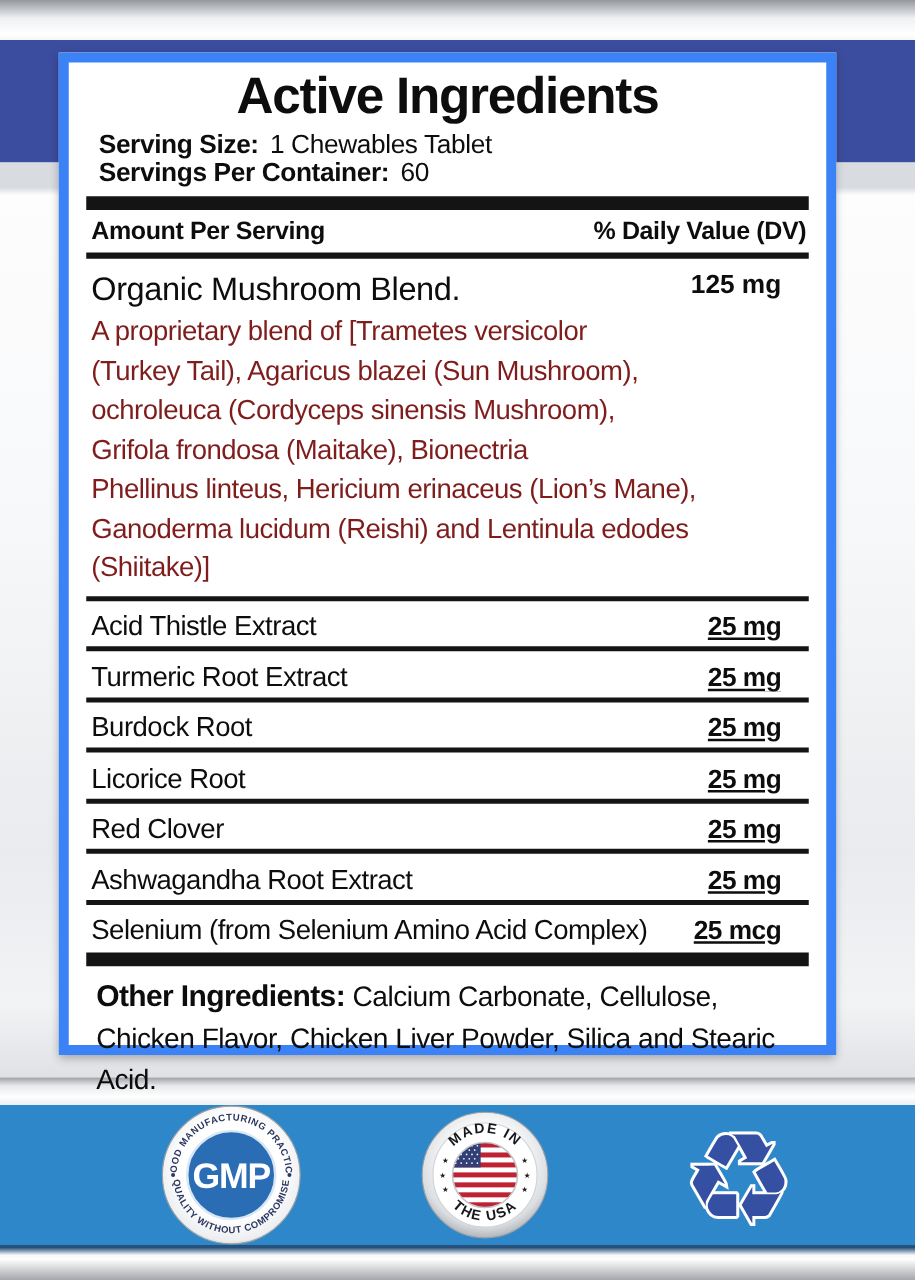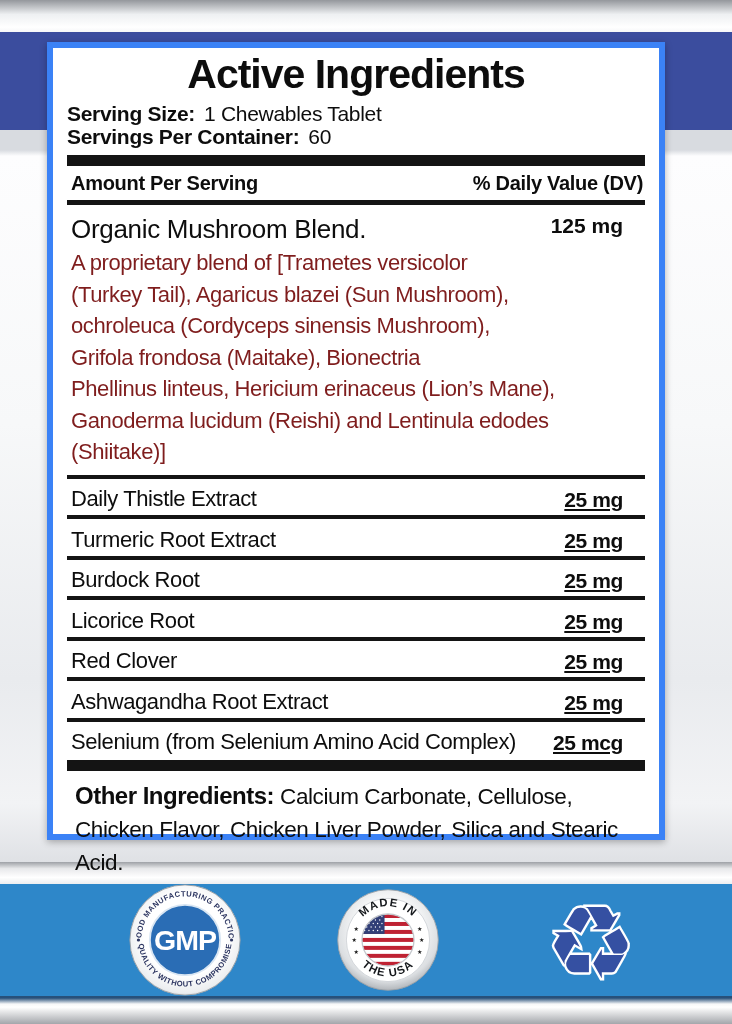--- a/index.html
+++ b/index.html
@@ -7,24 +7,24 @@
   .stage{position:relative;width:732px;height:1024px;overflow:hidden;background:#fff;}
   .band{position:absolute;left:0;width:732px;}
   .band-silver-top{top:0;height:32px;background:linear-gradient(180deg,#94979c 0%,#eef0f2 45%,#ffffff 85%,#f6f7f8 100%);}
   .band-blue-top{top:32px;height:98px;background:#3b4d9e;}
   .band-mid{top:130px;height:732px;background:linear-gradient(180deg,#d8dbe0 0px,#d8dbe0 20px,#fdfdfe 26px,#f7f8f9 40%,#e9ebee 75%,#f2f3f5 92%,#dfe1e5 100%);}
   .band-silver-pre{top:862px;height:22px;background:linear-gradient(180deg,#9ea1a6 0%,#e8e9eb 30%,#ffffff 70%,#eceef0 100%);}
   .band-blue-bottom{top:884px;height:112px;background:#2e87c9;}
   .band-silver-bottom{top:996px;height:28px;background:linear-gradient(180deg,#27507a 0px,#27507a 2px,#f6f7f8 8px,#ffffff 40%,#a3a6ab 100%);}
 
   .card{position:absolute;left:47px;top:42px;width:606px;height:786px;background:#ffffff;
-        border:6px solid #3b82f6;box-shadow:0 2px 7px rgba(0,0,0,.3);padding:0 14px;box-sizing:content-box;
+        border:8px solid #3b82f6;box-shadow:0 2px 7px rgba(0,0,0,.3);padding:0 14px;box-sizing:content-box;
         width:578px;}
   .title{margin:2px 0 4px;text-align:center;font-size:41px;line-height:48px;font-weight:bold;letter-spacing:-1px;color:#0d0d0d;}
-  .serving{margin-left:0;color:#0d0d0d;}
+  .serving{margin-left:10px;color:#0d0d0d;}
   .serving .line{font-size:21px;line-height:23px;letter-spacing:-0.3px;}
   .b{font-weight:bold;}
   .serving .lab{margin-right:9px;}
   .bar-thick{height:11px;background:#141414;margin-top:7px;}
   .bar-thick.post-rows{margin-top:2px;}
   .hdr-row{display:flex;justify-content:space-between;align-items:center;padding:6px 2px 5px 4px;font-size:20px;font-weight:bold;letter-spacing:-0.3px;color:#0d0d0d;}
   .bar-med{height:5px;background:#141414;}
   .blend-head{display:flex;justify-content:space-between;align-items:flex-start;margin:9px 0 2px;padding-left:4px;color:#0d0d0d;}
   .blend-name{font-size:26px;font-weight:normal;letter-spacing:-0.3px;}
   .amt{font-size:21px;font-weight:bold;padding-right:22px;white-space:nowrap;}
@@ -92,21 +92,21 @@
       <div>ochroleuca (Cordyceps sinensis Mushroom),</div>
       <div>Grifola frondosa (Maitake), Bionectria</div>
       <div>Phellinus linteus, Hericium erinaceus (Lion’s Mane),</div>
       <div>Ganoderma lucidum (Reishi) and Lentinula edodes</div>
       <div>(Shiitake)]</div>
     </div>
 
     <div class="rule pre-rows"></div>
 
     <div class="ing-row">
-      <span>Daily Thistle Extract</span>
+      <span>Acid Thistle Extract</span>
       <span class="amt">25 mg</span>
     </div>
     <div class="rule"></div>
 
     <div class="ing-row">
       <span>Turmeric Root Extract</span>
       <span class="amt">25 mg</span>
     </div>
     <div class="rule"></div>
 

